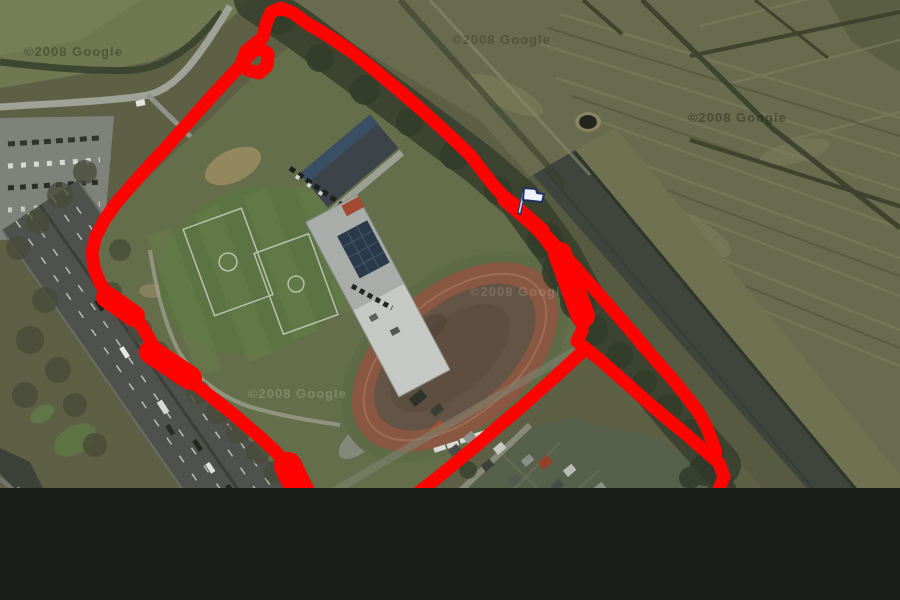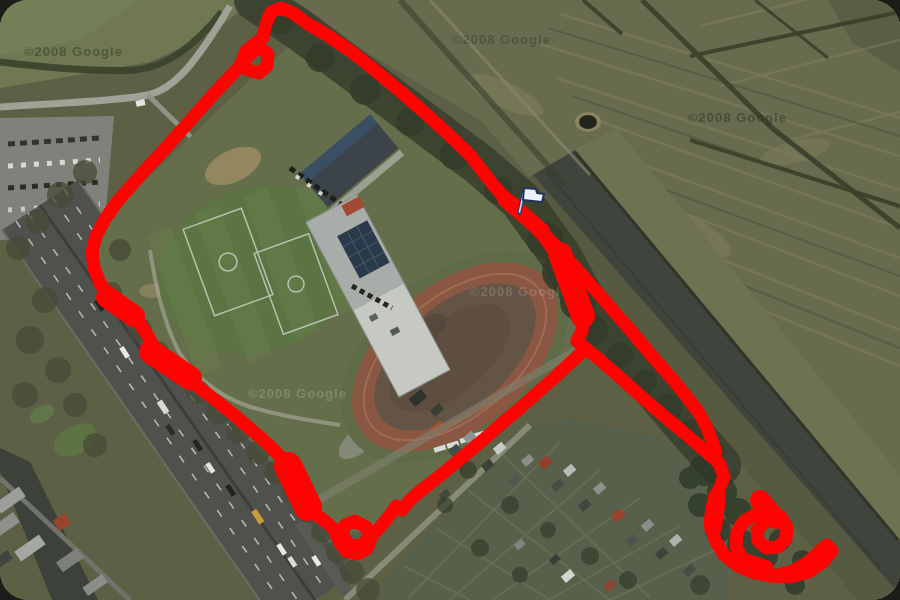--- a/index.html
+++ b/index.html
@@ -1,17 +1,17 @@
 <!DOCTYPE html>
 <html><head>
 <meta charset="utf-8">
 <style>
   html,body{margin:0;padding:0;background:#1b1d18;}
-  .stage{position:relative;width:900px;height:600px;overflow:hidden;background:#5d6045;
-         font-family:"Liberation Sans", sans-serif;border-radius:28px;}
+  .stage{position:relative;width:900px;height:488px;overflow:hidden;background:#5d6045;
+         font-family:"Liberation Sans", sans-serif;}
   svg{display:block}
   .wm{font-family:"Liberation Sans", sans-serif;font-size:13px;font-weight:bold;letter-spacing:1px;}
 </style>
 </head>
 <body>
 
 <div class="stage">
 <svg width="900" height="600" viewBox="0 0 900 600">
 
   <rect x="0" y="0" width="900" height="600" fill="#5d6045"></rect>

